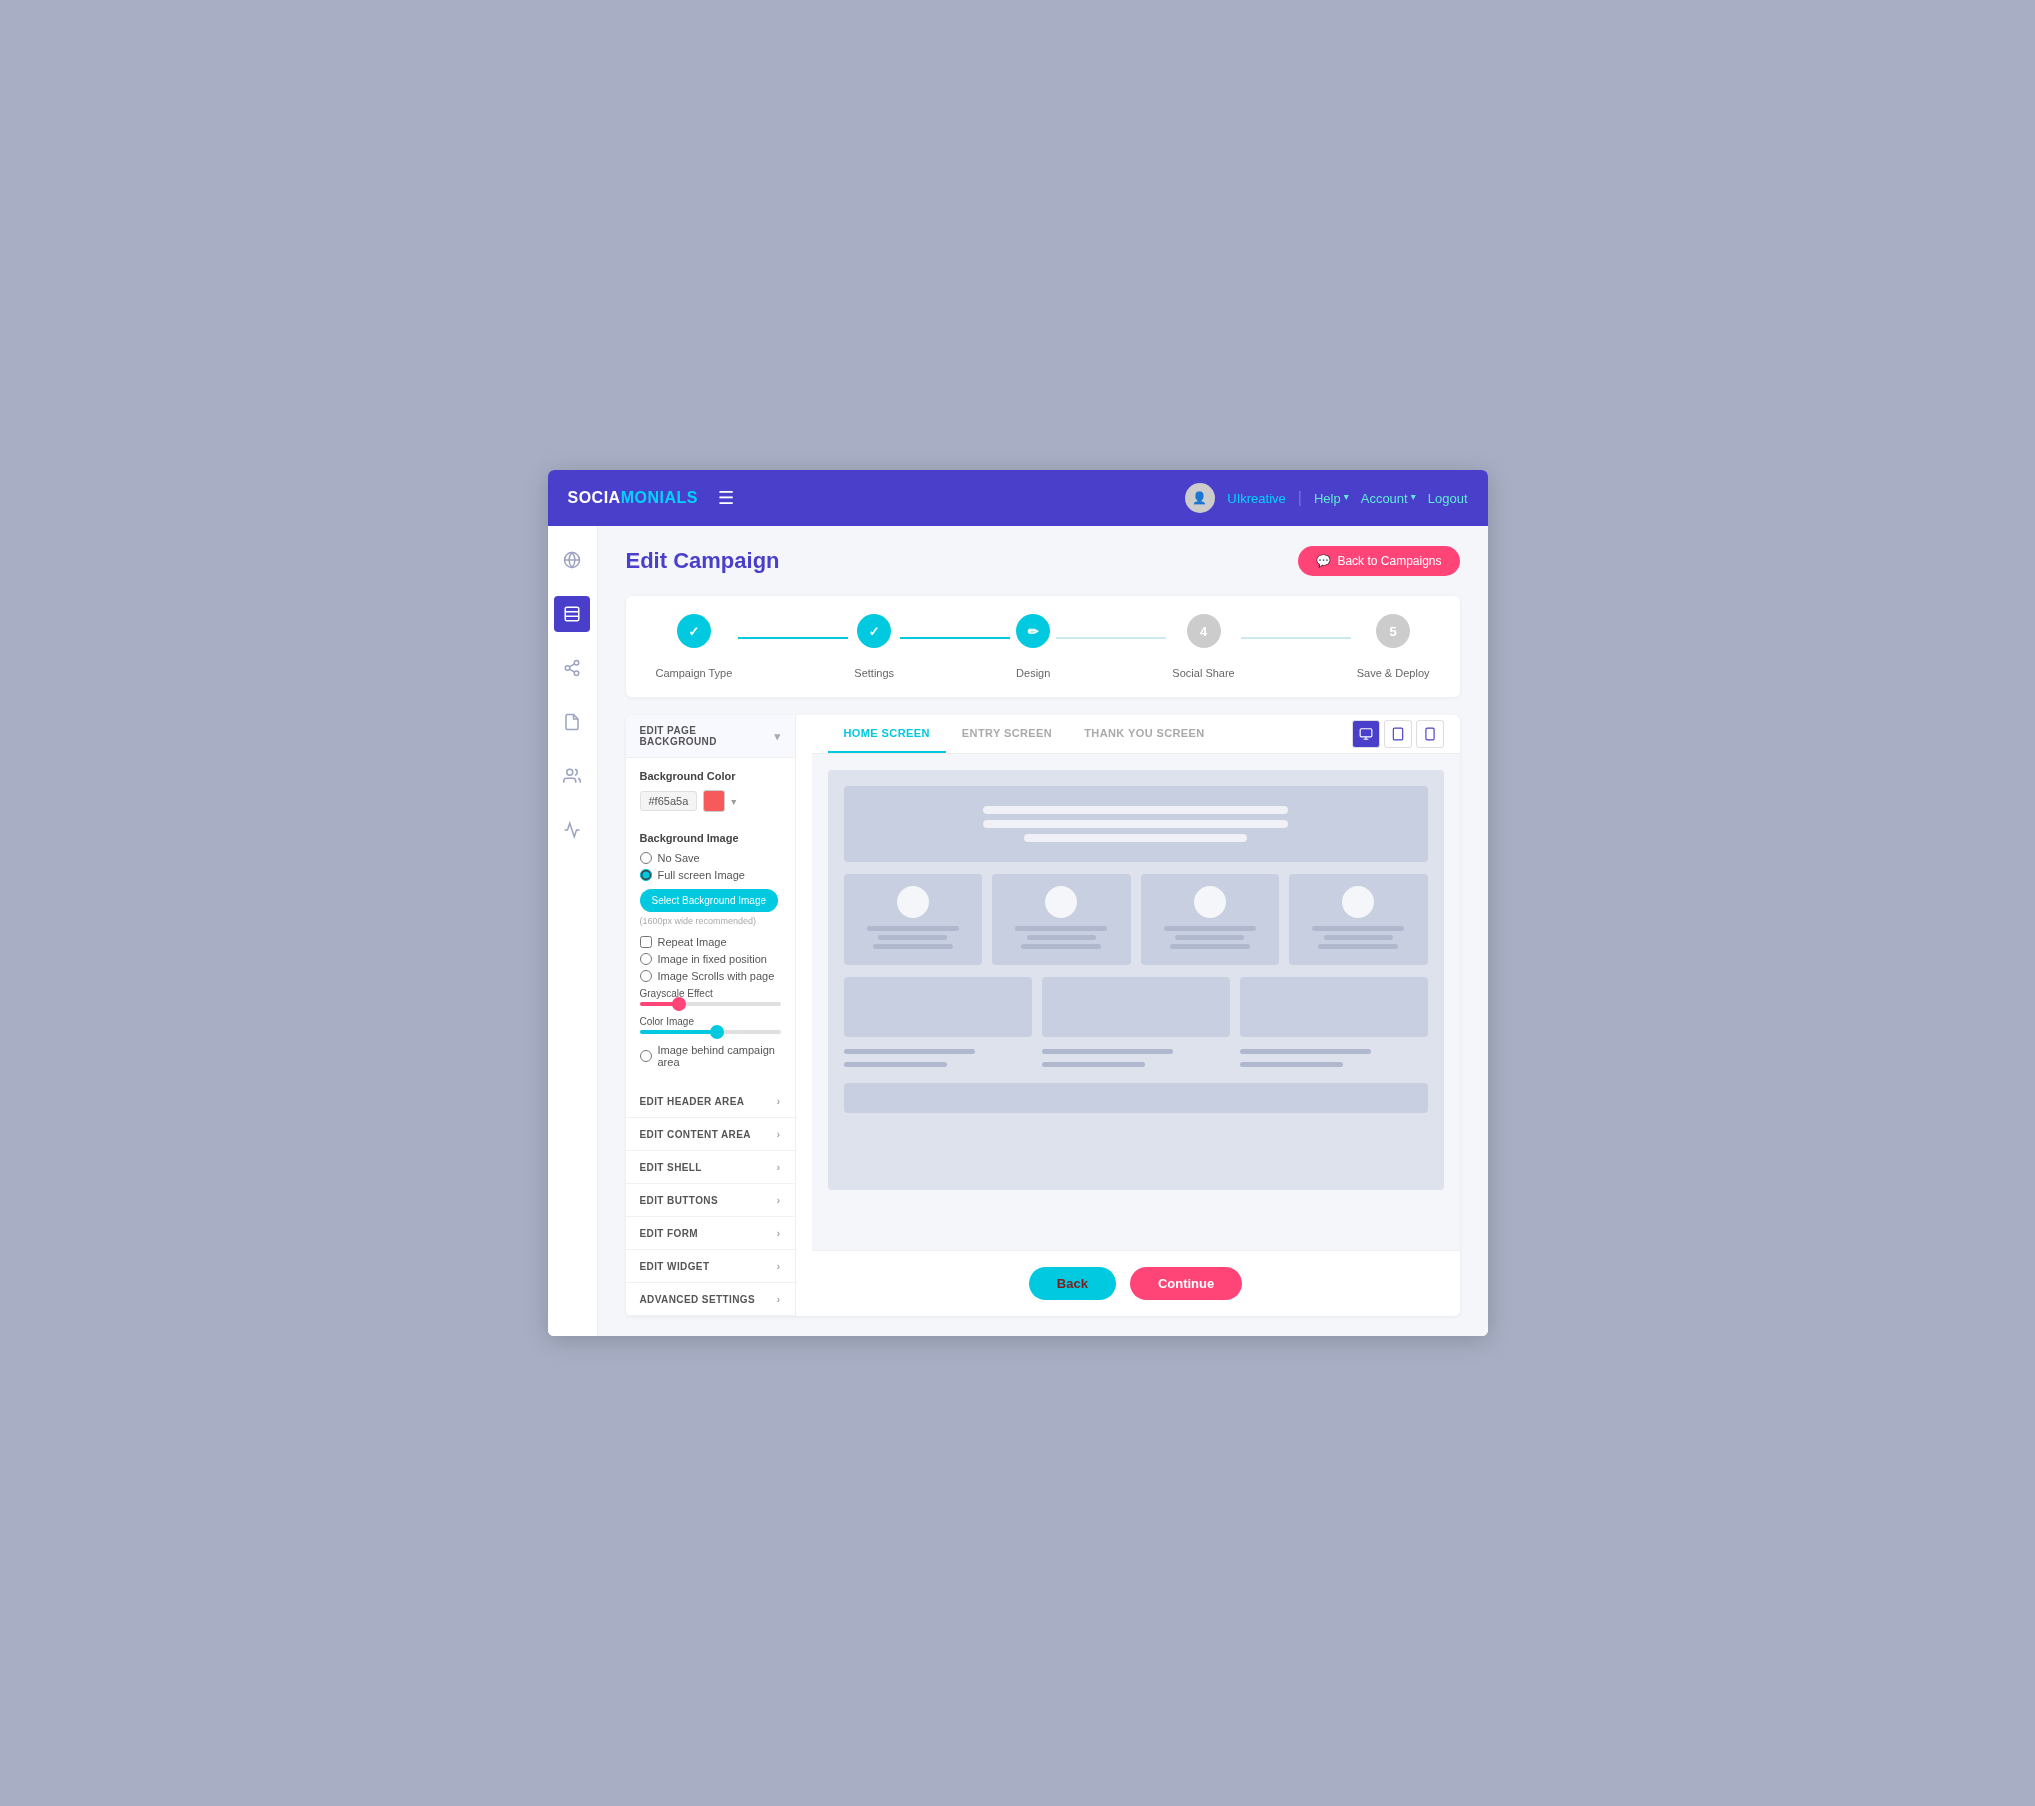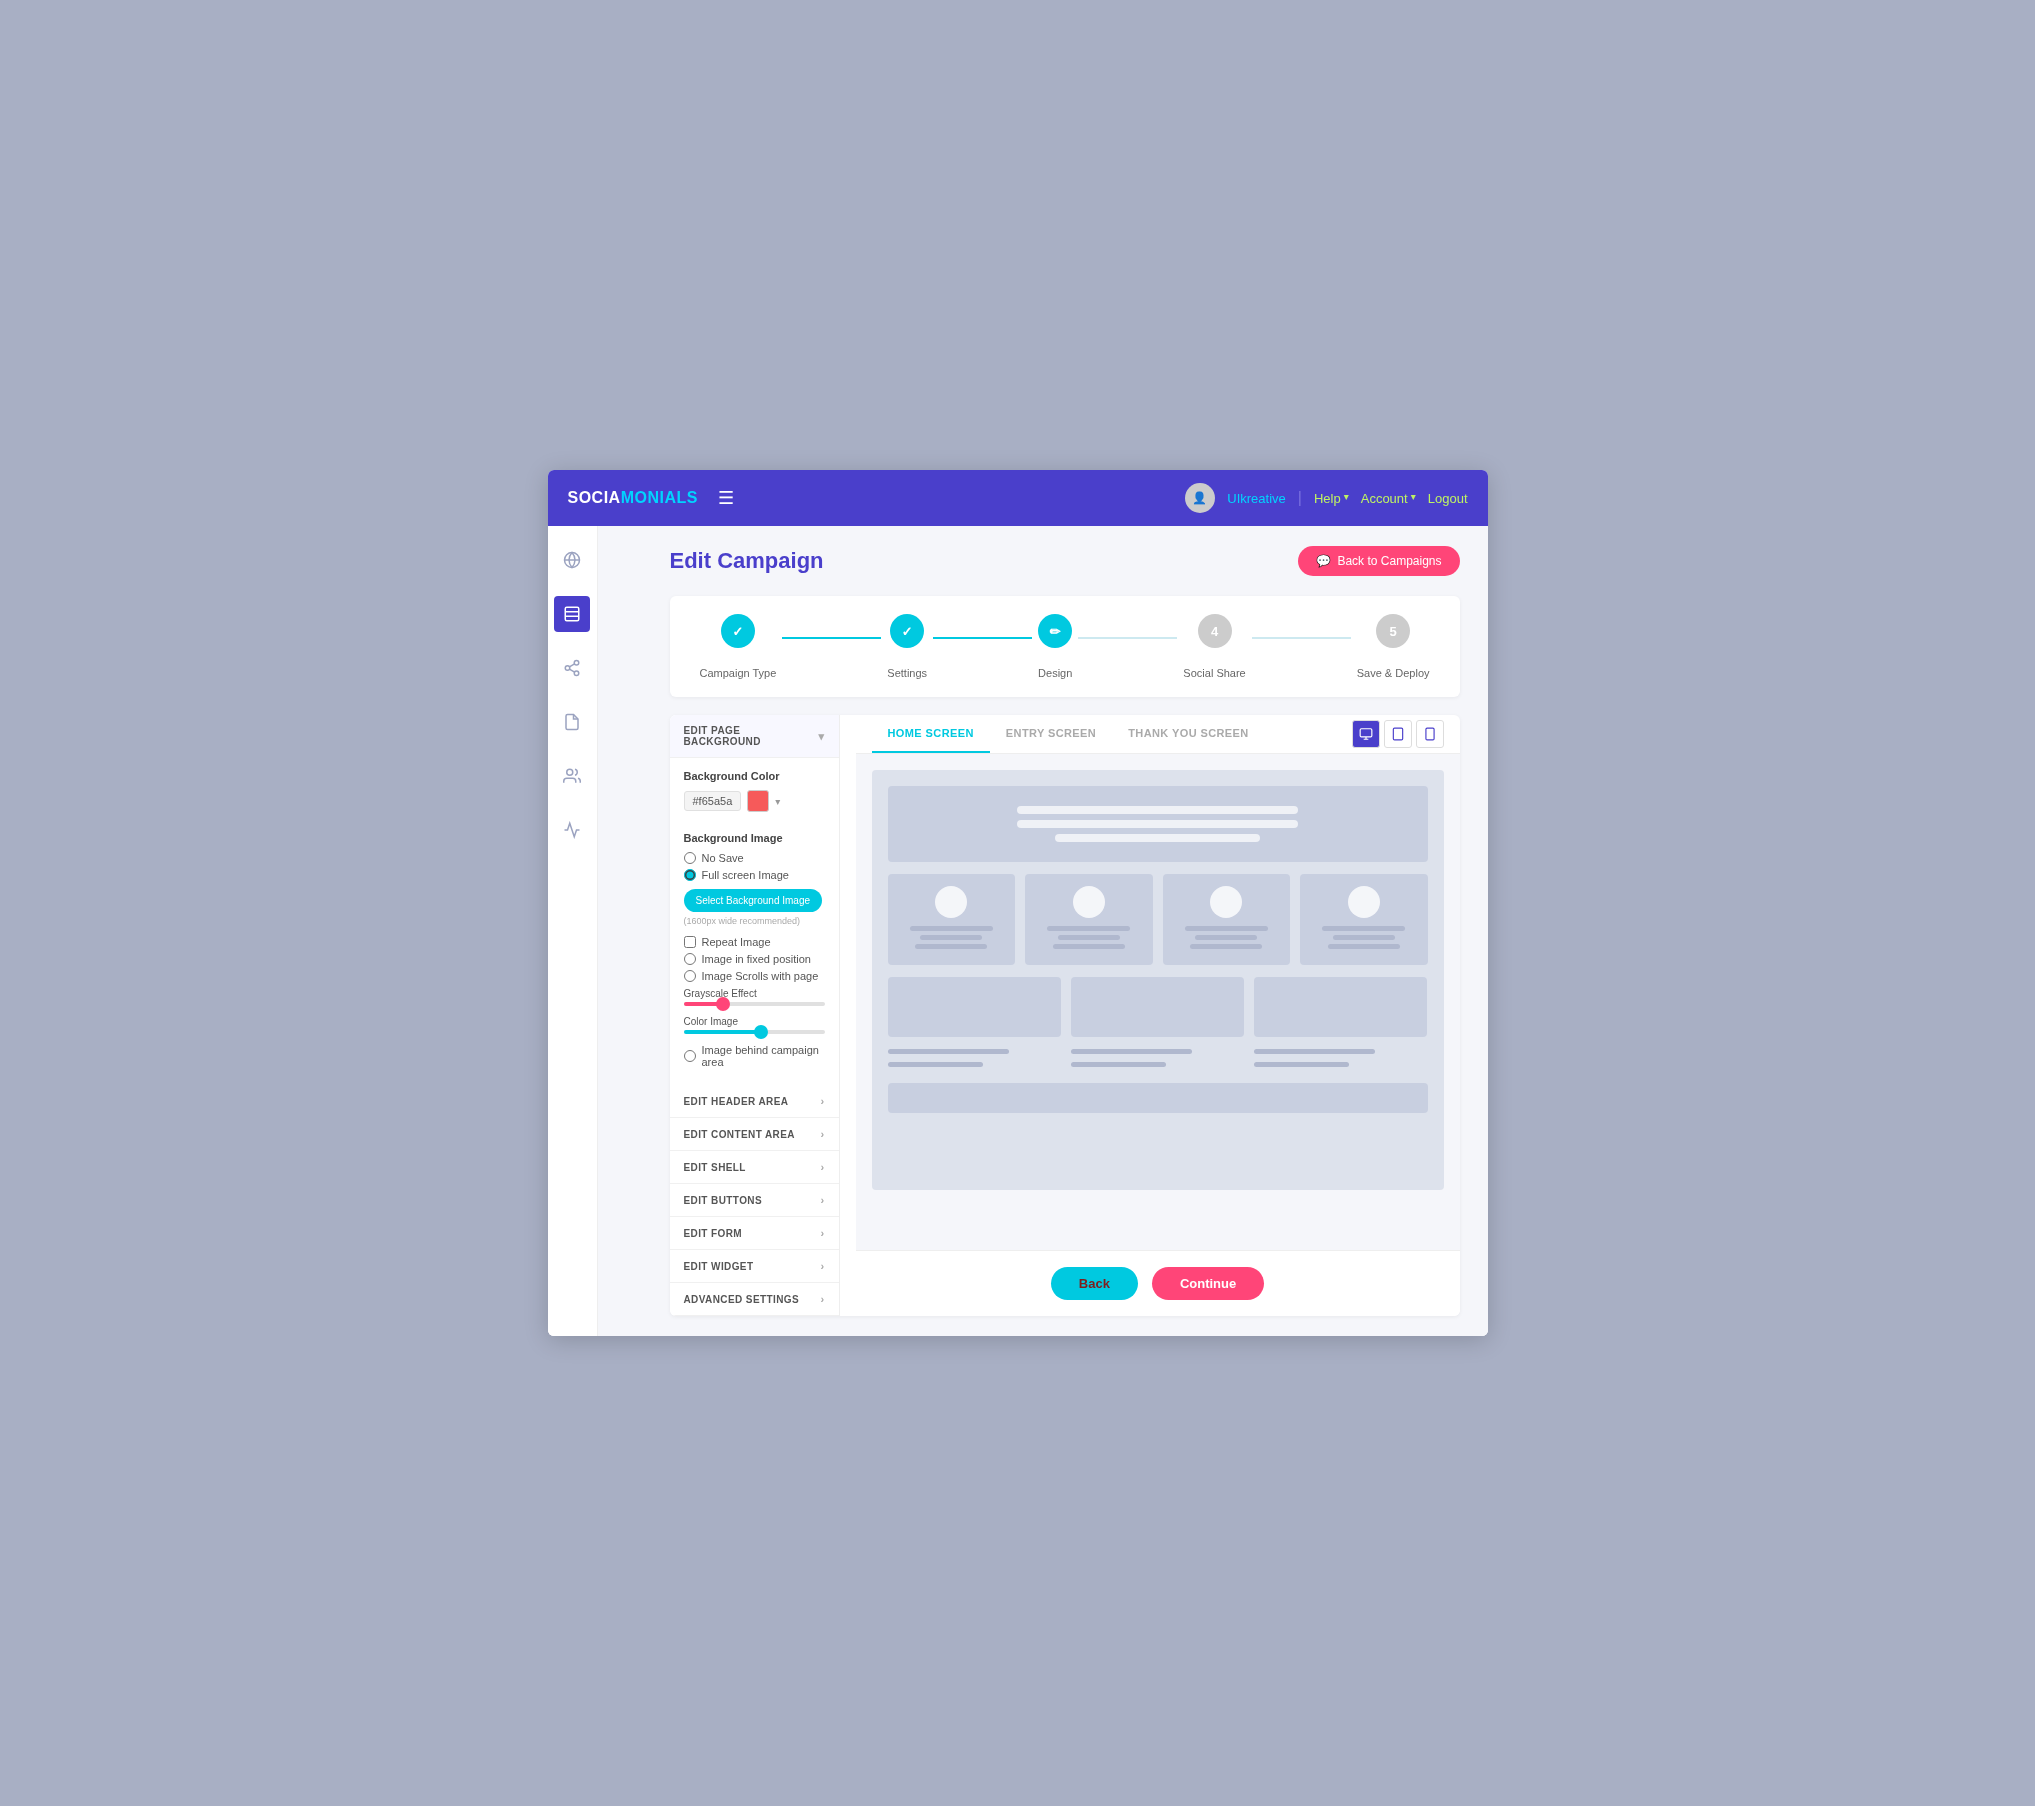--- a/index.html
+++ b/index.html
@@ -39,28 +39,27 @@
     .nav-right { display: flex; align-items: center; gap: 12px; }
     .nav-avatar {
       width: 30px; height: 30px; border-radius: 50%;
       background: #ccc;
       overflow: hidden;
       display: flex; align-items: center; justify-content: center;
       font-size: 12px; color: #666;
     }
     .nav-username { color: #00d4ff; font-size: 13px; font-weight: 500; cursor: pointer; }
     .nav-divider { color: #7a70e0; }
-    .nav-link { color: #bef264; font-size: 13px; cursor: pointer; display: flex; align-items: flex-start; gap: 3px; }
+    .nav-link { color: #5eead4; font-size: 13px; cursor: pointer; display: flex; align-items: flex-start; gap: 3px; }
     .nav-link .chevron { font-size: 10px; }
     
     .main-layout {
       display: flex;
       background: #f5f6fa;
       min-height: calc(100% - 56px);
-      gap: 44px;
     }
     
     .sidebar {
       width: 50px;
       background: #fff;
       border-right: 1px solid #eee;
       display: flex;
       flex-direction: column;
       align-items: center;
       padding: 16px 0;

